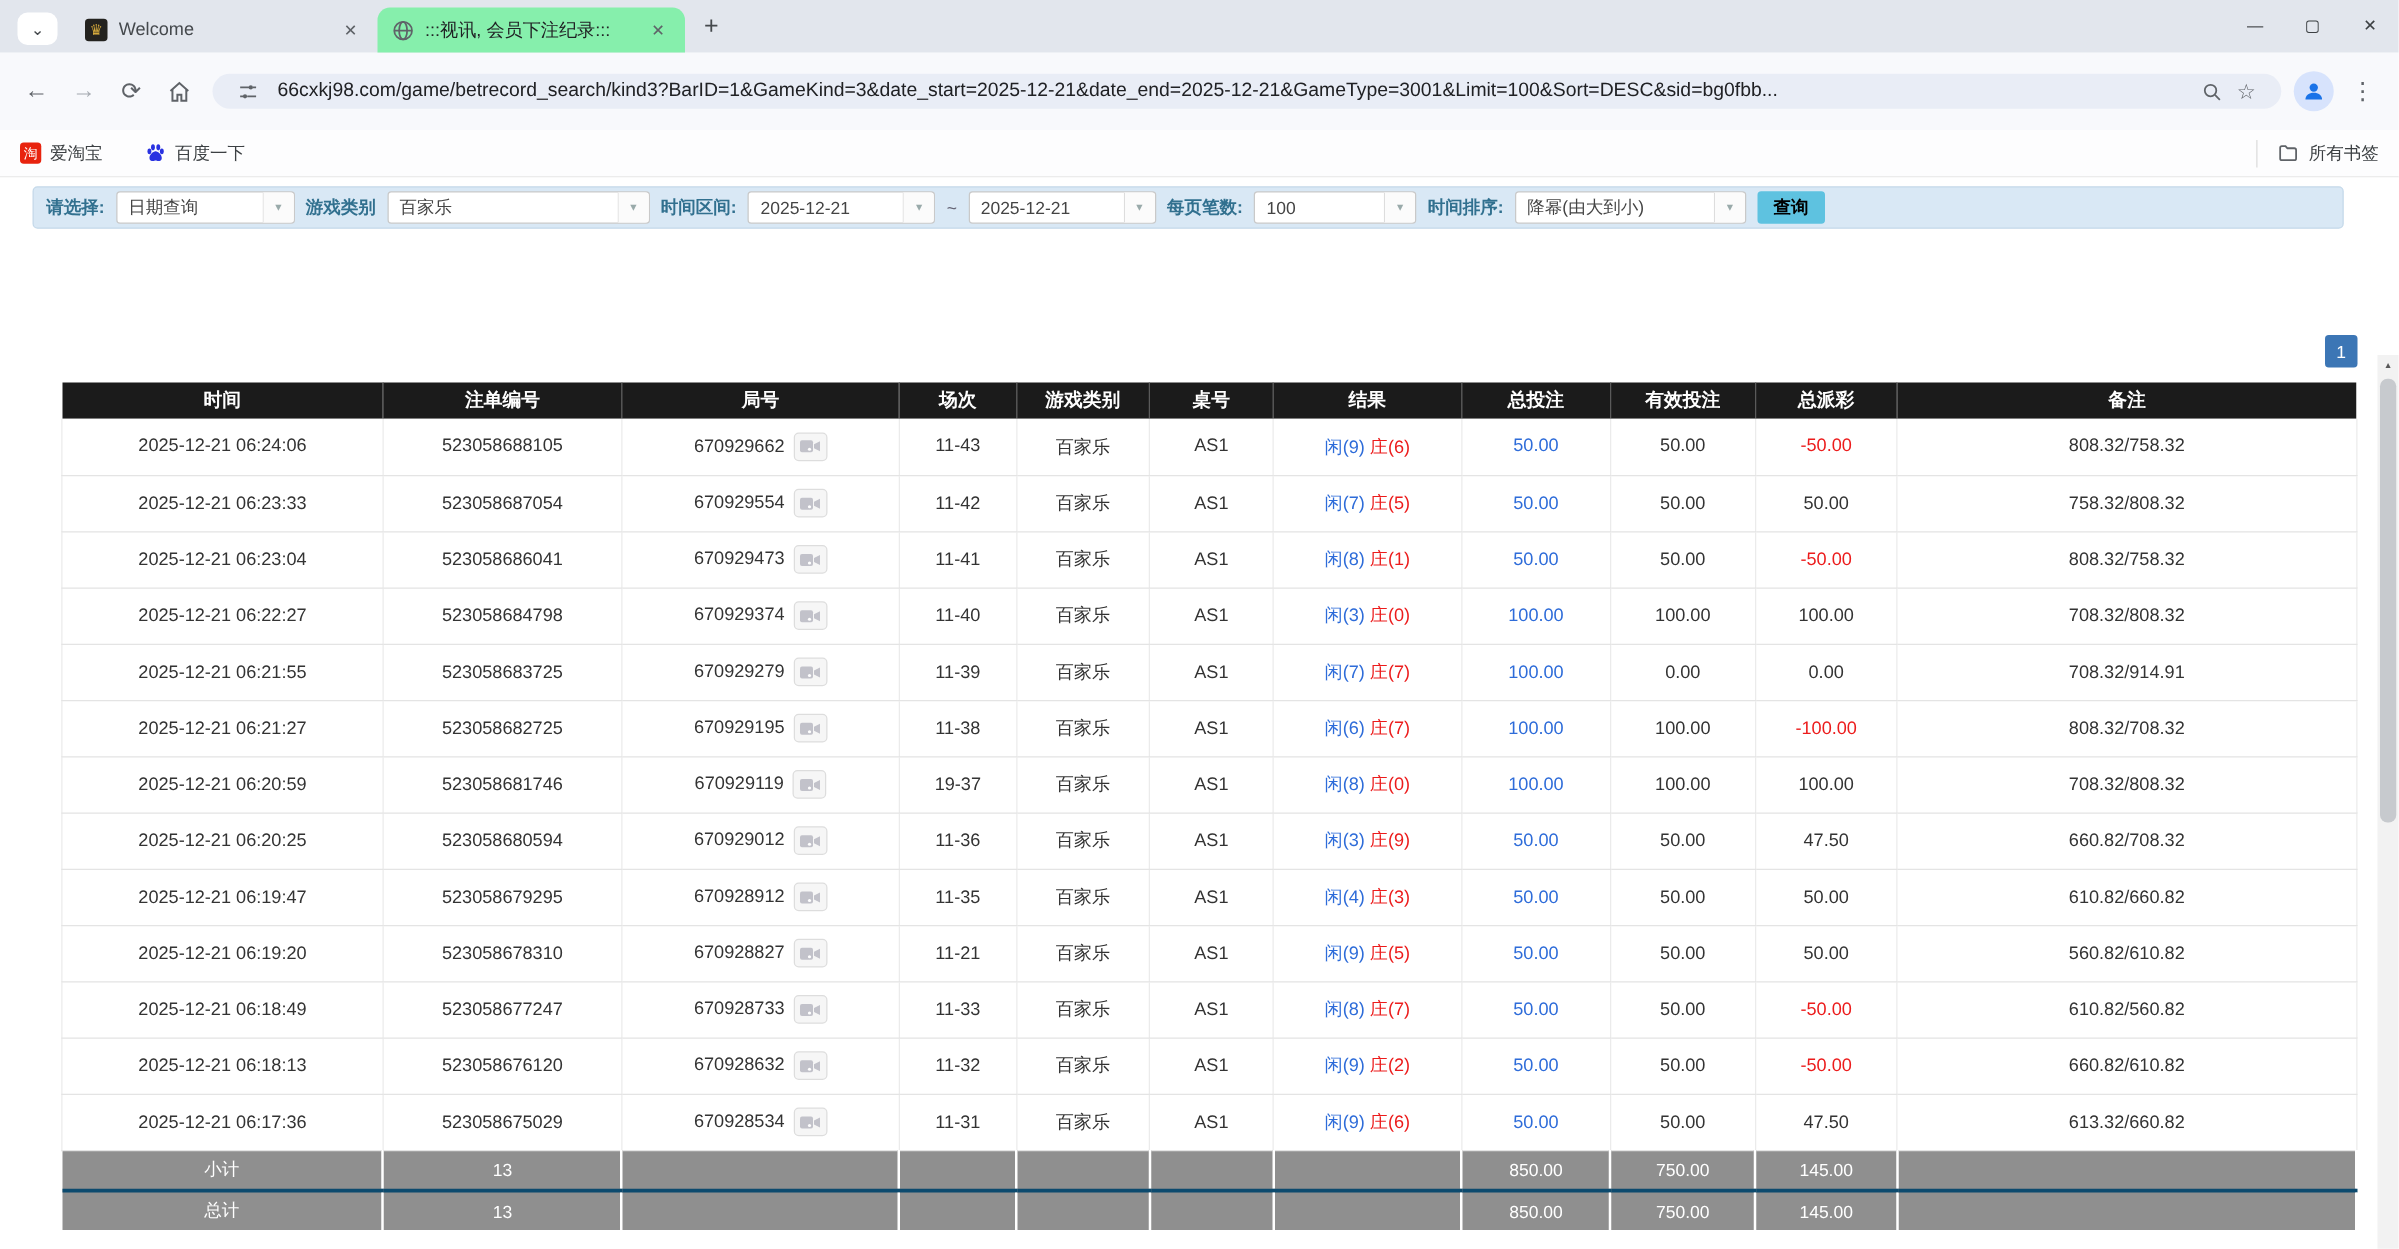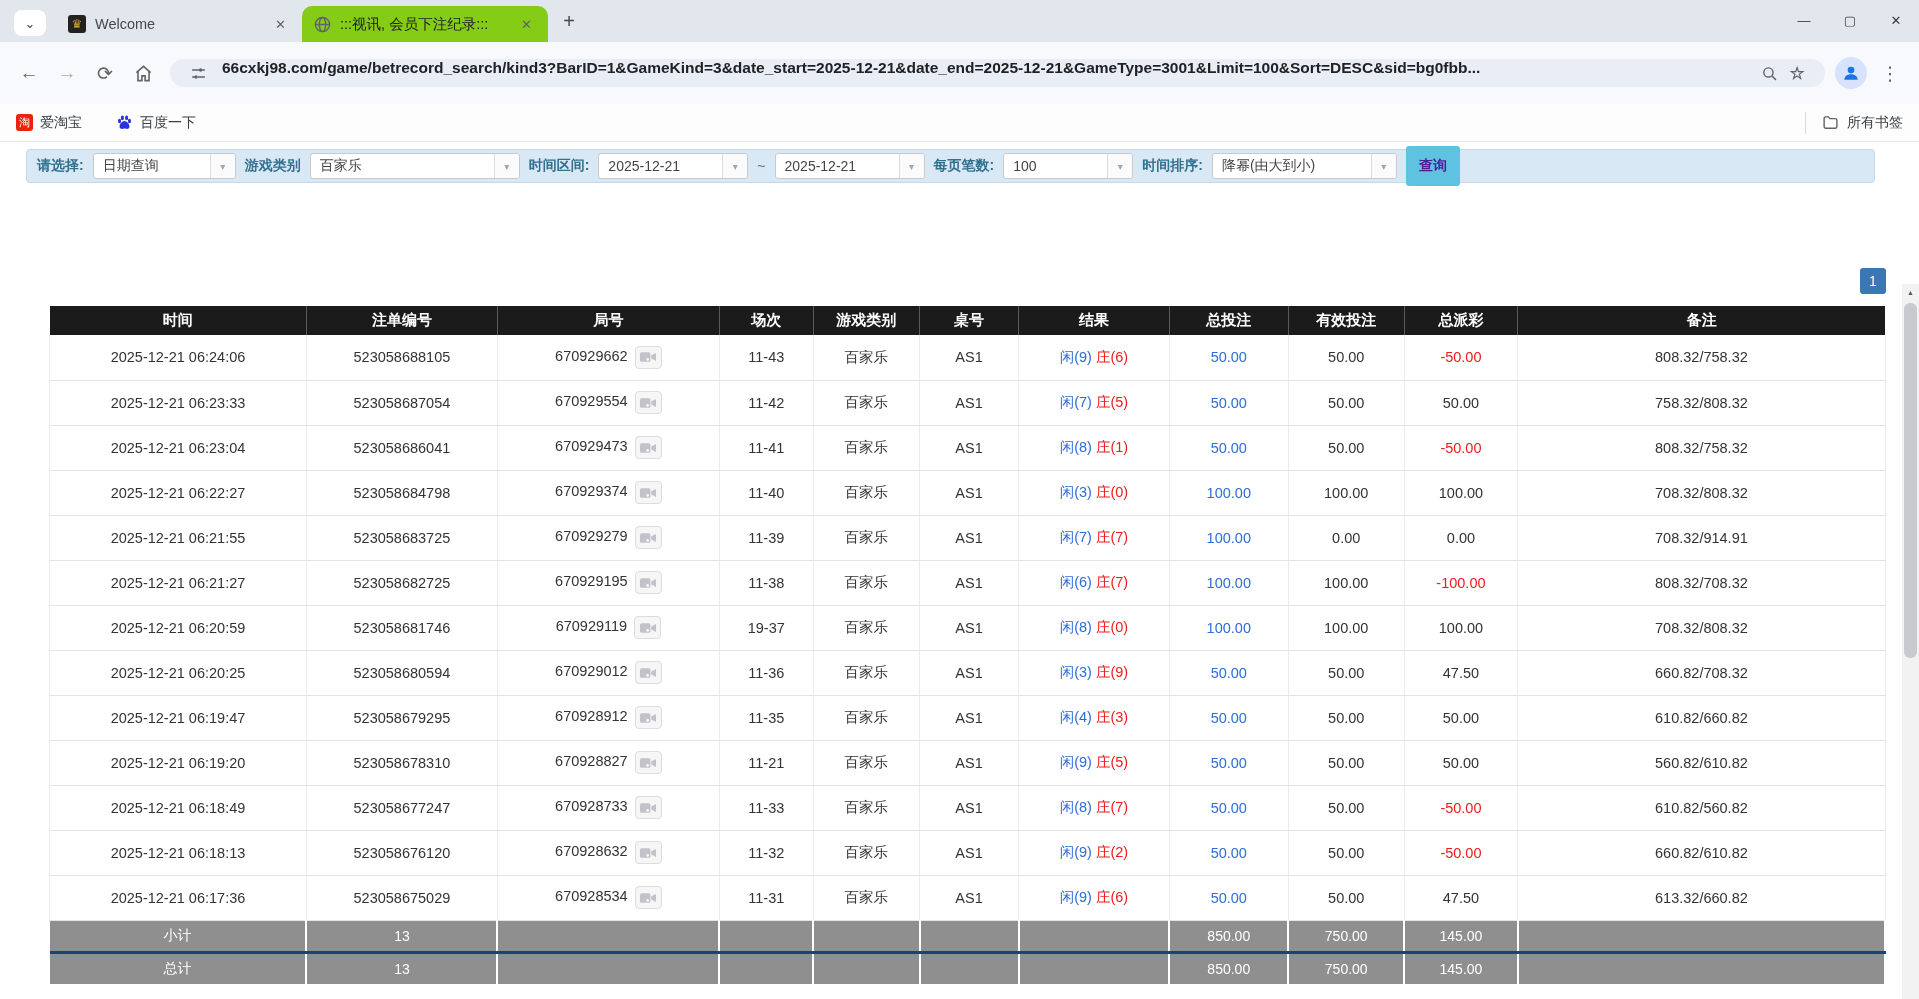--- a/index.html
+++ b/index.html
@@ -5,35 +5,35 @@
   * { box-sizing: border-box; margin: 0; padding: 0; }
   html,body { width:1919px; height:999px; overflow:hidden; }
   body { font-family:"Liberation Sans", sans-serif; background:#fff; color:#333; }
 
   
   .tabstrip { height:42px; background:#e2e6ed; position:relative; display:flex; align-items:flex-end; }
   .tab-chevron { position:absolute; left:14px; top:10px; width:32px; height:26px; background:#fff; border-radius:8px;
     display:flex; align-items:center; justify-content:center; color:#45494d; font-size:13px; }
   .tabs { display:flex; margin-left:56px; height:36px; }
   .tab { width:246px; height:36px; display:flex; align-items:center; gap:9px; padding:0 12px; font-size:14.5px; color:#45494d; }
-  .tab.active { background:#84cc16; border-radius:10px 10px 0 0; color:#202124; }
+  .tab.active { background:#86efac; border-radius:10px 10px 0 0; color:#202124; }
   .tab .title { flex:1; white-space:nowrap; overflow:hidden; }
   .tab .x { color:#5f6368; font-size:13px; padding:2px 4px; }
   .fav1 { width:18px; height:18px; background:#23221f; border-radius:3px; display:flex; align-items:center; justify-content:center;
     color:#d4a93c; font-size:12px; line-height:1; }
   .newtab { width:30px; height:30px; margin:0 0 3px 6px; display:flex; align-items:center; justify-content:center;
     color:#45494d; font-size:20px; border-radius:50%; }
   .wincontrols { position:absolute; right:0; top:0; height:40px; display:flex; }
   .winbtn { width:46px; height:40px; display:flex; align-items:center; justify-content:center; color:#3c4043; font-size:13px; }
 
   
   .toolbar { height:62px; background:#f8f9fc; display:flex; align-items:center; padding:0 10px; }
   .navbtn { width:38px; height:38px; display:flex; align-items:center; justify-content:center; font-size:19px; color:#5f6368; }
   .navbtn.disabled { color:#a8adb3; }
-  .omnibox { flex:1; height:28px; background:#e9edf6; border-radius:20px; margin:0 8px; display:flex; padding:0 14px;font-weight:bold; }
+  .omnibox { flex:1; height:28px; background:#e9edf6; border-radius:20px; margin:0 8px; display:flex; align-items:center; padding:0 14px; }
   .omni-url { flex:1; font-size:15.5px; color:#202124; white-space:nowrap; overflow:hidden; margin-left:10px; }
   .omni-icon { display:flex; align-items:center; justify-content:center; width:28px; height:28px; color:#5f6368; }
   .toolbar-right { display:flex; align-items:center; gap:4px; margin-left:2px; }
   .avatar { width:32px; height:32px; border-radius:50%; background:#d7e3fc; display:flex; align-items:center; justify-content:center; }
 
   
   .bookmarks { height:38px; background:#fdfdfe; border-bottom:1px solid #e6e6e6; display:flex; align-items:center; padding:0 16px; font-size:14px; color:#3c4043; }
   .bm { display:flex; align-items:center; gap:7px; margin-right:34px; }
   .bm-taobao { width:17px; height:17px; background:#e8230e; border-radius:3px; color:#fff; font-size:11px; display:flex; align-items:center; justify-content:center; }
   .bm-right { margin-left:auto; display:flex; align-items:center; gap:8px; border-left:1px solid #dcdcdc; padding-left:16px; height:22px; }
@@ -41,21 +41,21 @@
   
   .page { position:relative; height:857px; background:#fff;padding-left:40px; }
 
   .filterbar { position:absolute; left:26px; right:44px; top:7px; height:34px; background:var(--filter-bg,#d9e8f5);
     border:1px solid #c3d8e9; border-radius:4px; display:flex; align-items:center; padding:0 10px; gap:9px; font-size:14px; }
   .flabel { color:var(--filter-label,#31708f); font-weight:bold; white-space:nowrap; }
   .sel { background:#fff; border:1px solid #c9c9c9; border-radius:3px; height:26px; display:flex; align-items:center; justify-content:space-between; }
   .sel .txt { padding:0 9px; color:#444; white-space:nowrap; }
   .sel .arr { width:25px; align-self:stretch; border-left:1px solid #ddd; display:flex; align-items:center; justify-content:center;
     color:#9aa; font-size:10px; background:#fbfbfb; border-radius:0 3px 3px 0; }
-  .btn-query { height:40px; padding:0 13px; background:var(--btn-blue,#5ec2e0); color:#4c1d95; border:none; border-radius:3px; font-size:14px; font-weight:bold; }
+  .btn-query { height:26px; padding:0 13px; background:var(--btn-blue,#5ec2e0); color:#000000; border:none; border-radius:3px; font-size:14px; font-weight:bold; }
 
   .infobar { position:absolute; left:26px; right:44px; top:58px; height:36px; background:var(--info-bg,#dff0d8);
     display:flex; align-items:center; justify-content:space-between; padding:0 15px; font-size:14px; color:#677767; }
   .infobar .right { color:var(--info-red,#f03b3b); }
 
   .pagebtn { position:absolute; top:126px; right:33px; width:26px; height:26px; background:var(--pagination-blue,#3c76b5);
     color:#fff; display:flex; align-items:center; justify-content:center; border-radius:3px; font-size:14px; }
 
   .tablewrap { position:absolute; top:164px; left:12px; right:33px;margin-left:37px; }
   table { width:100%; border-collapse:collapse; table-layout:fixed; }

